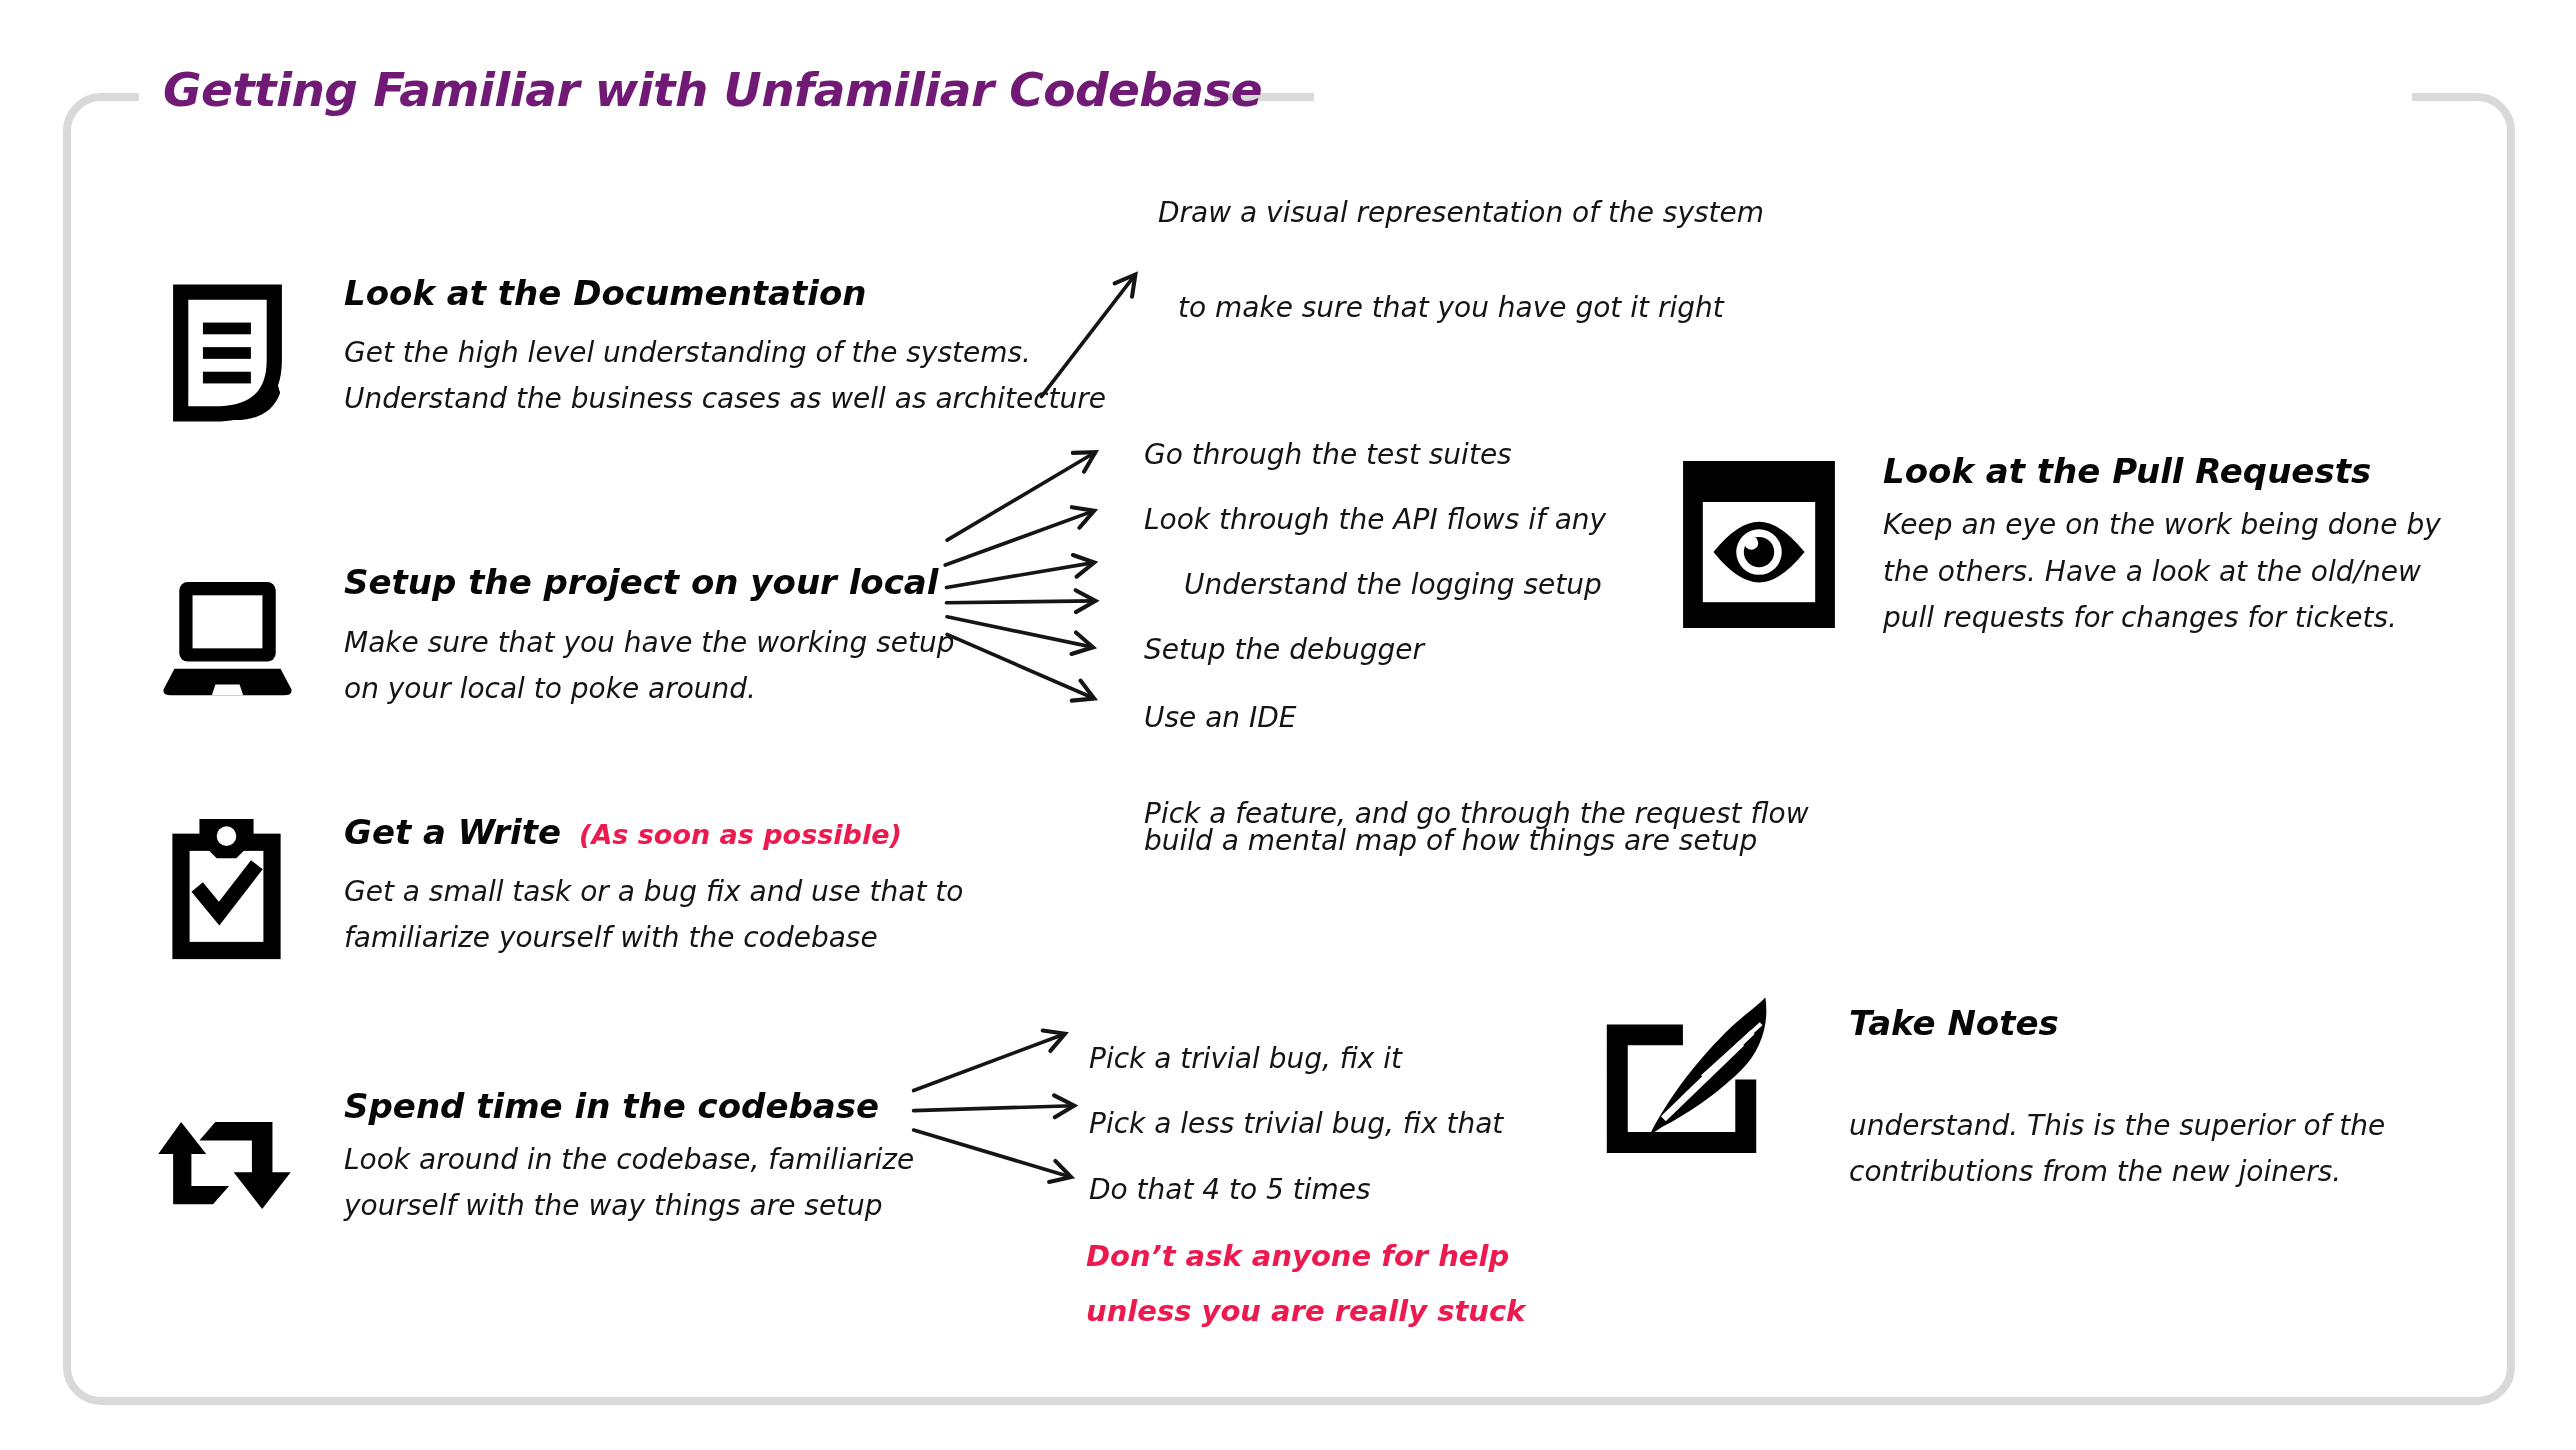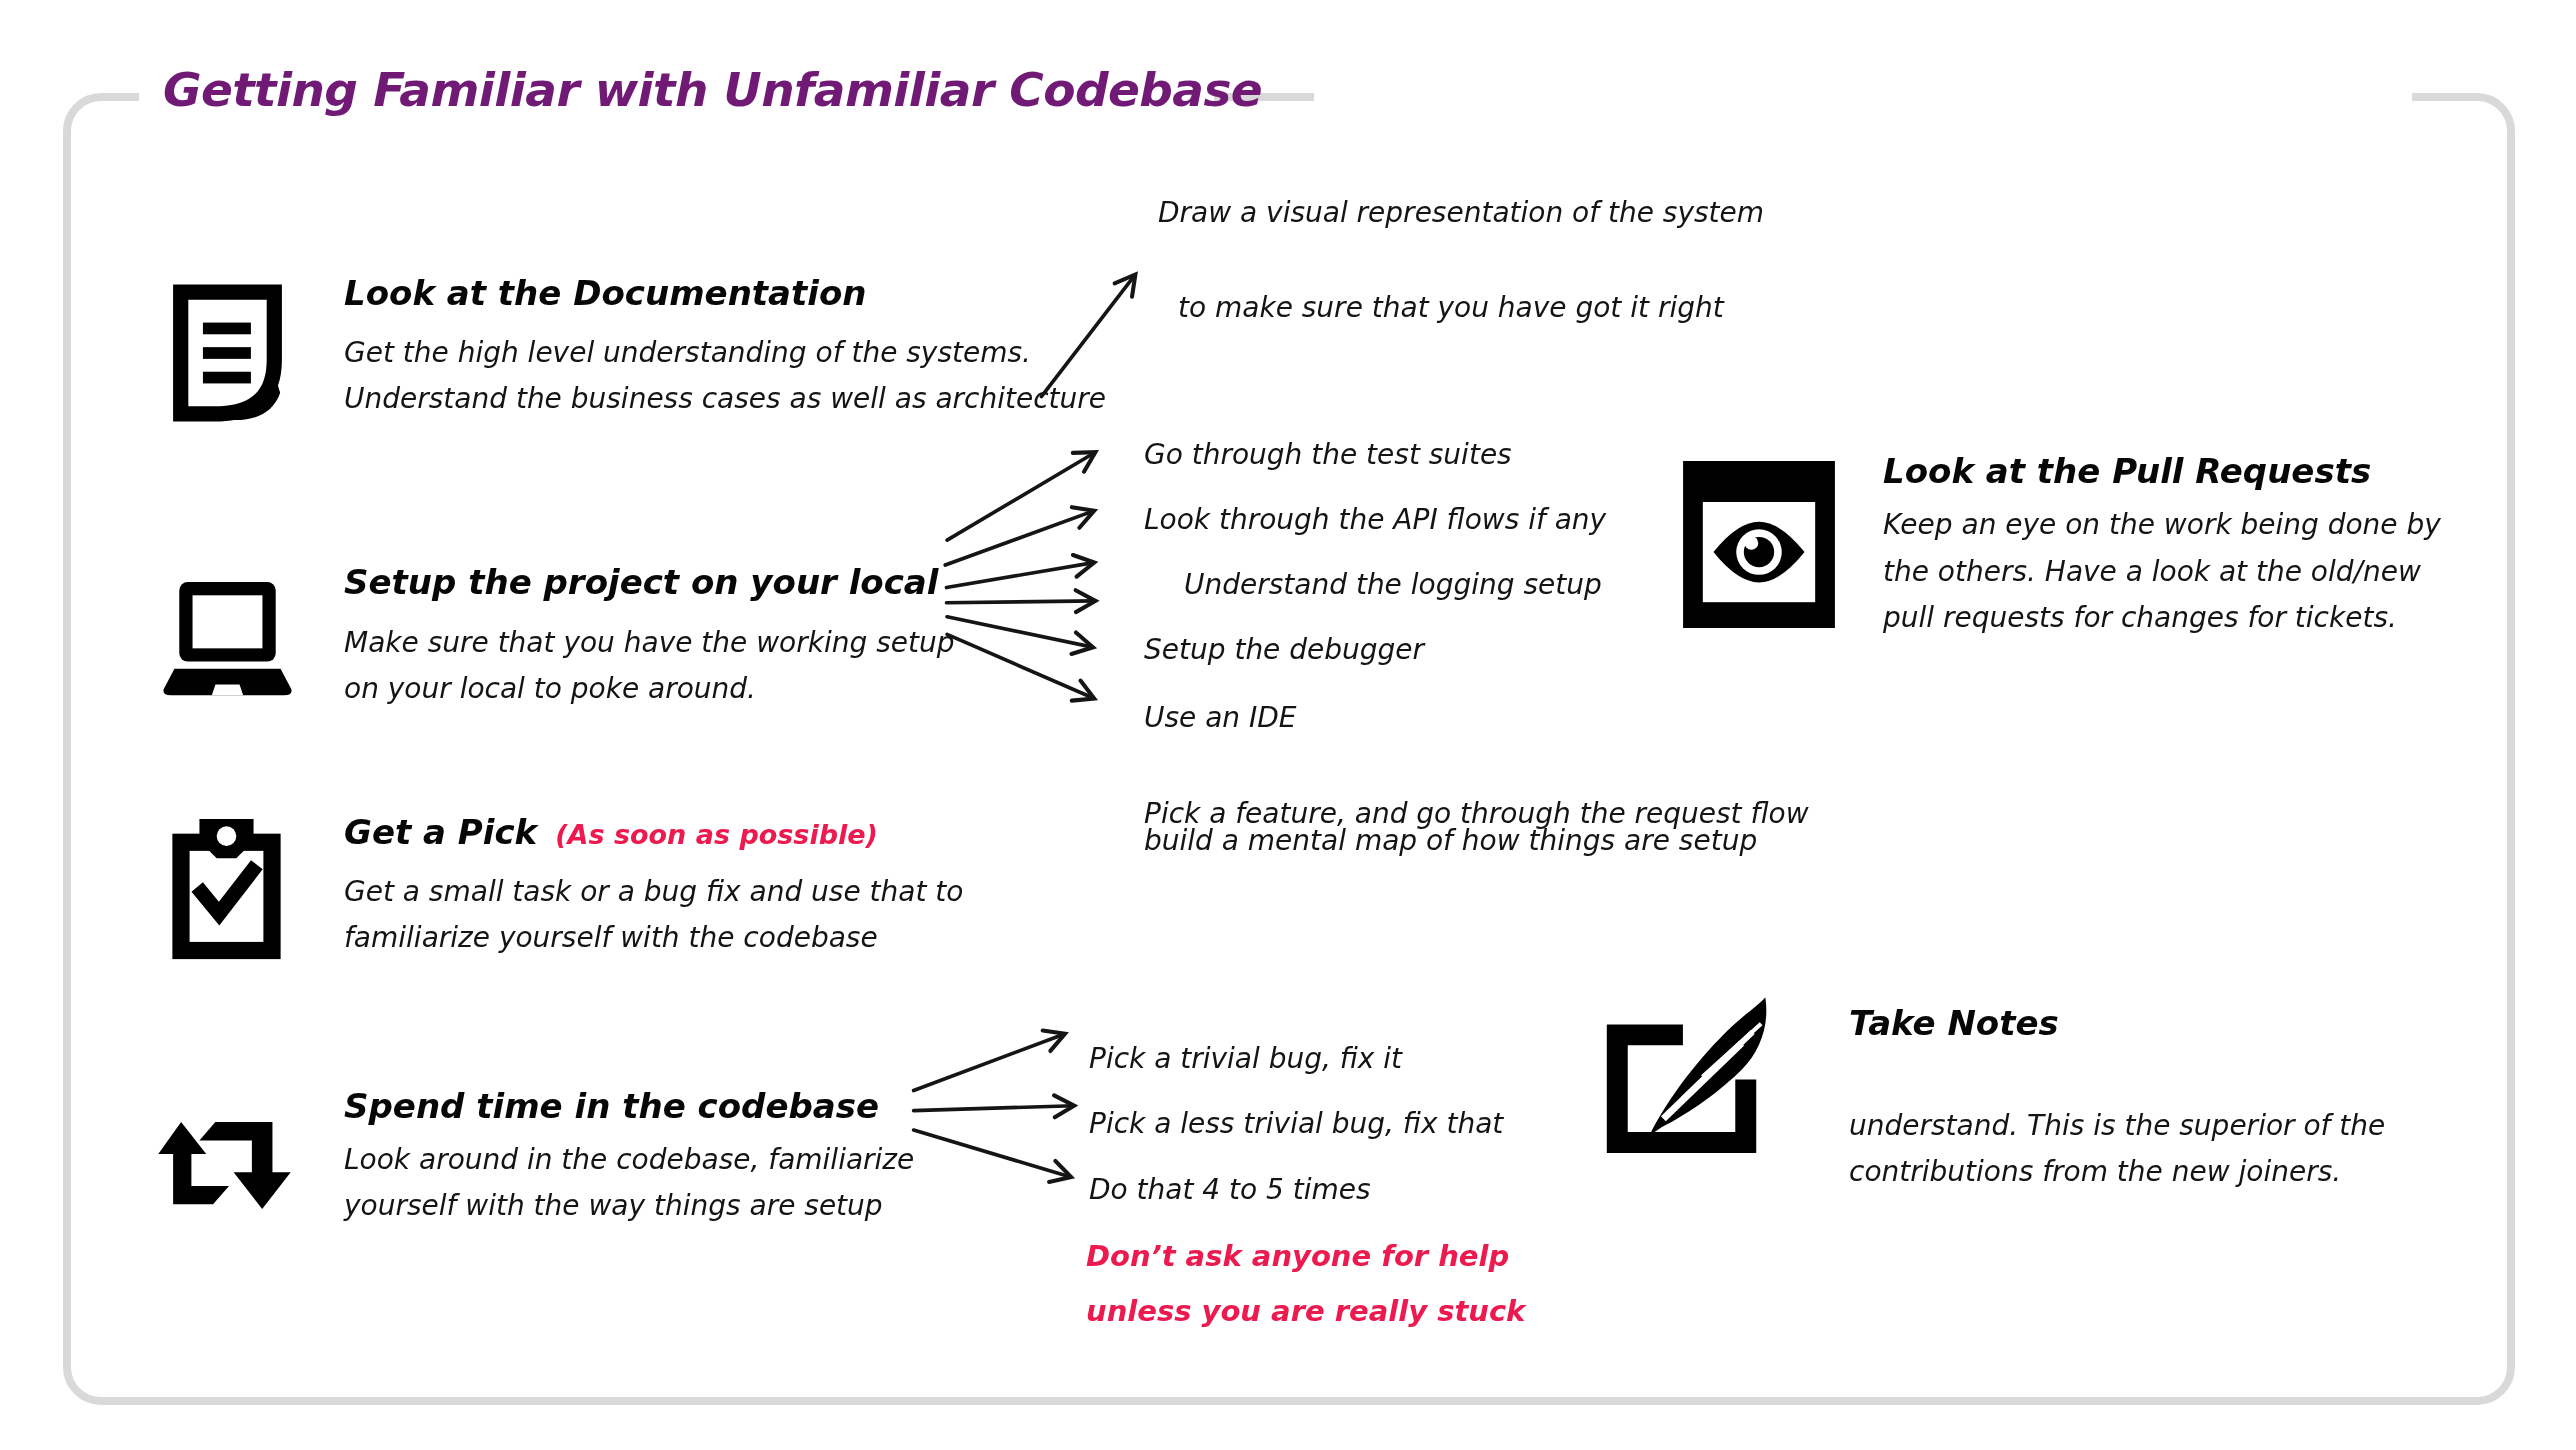--- a/index.html
+++ b/index.html
@@ -92,21 +92,21 @@
 
   <div class="icon" style="left:165px;top:813px;width:123px;height:152px;">
     <svg viewBox="0 0 100 122">
       <rect x="6" y="16" width="88" height="102" fill="#000"></rect>
       <rect x="20" y="30" width="60" height="74" fill="#fff"></rect>
       <path d="M28 4 H72 V22 L58 36 H42 L28 22 Z" fill="#000"></path>
       <circle cx="50" cy="18" r="8" fill="#fff"></circle>
       <path d="M30 64 L44 81 L71 46" fill="none" stroke="#000" stroke-width="12" stroke-linecap="square"></path>
     </svg>
   </div>
-  <div class="h" style="left:344px;top:814px;"><span>Get a Pick</span><span class="red-note">(As soon as possible)</span></div>
+  <div class="h" style="left:344px;top:814px;"><span>Get a Write</span><span class="red-note">(As soon as possible)</span></div>
   <div class="t" style="left:344px;top:877px;">Get a small task or a bug fix and use that to</div>
   <div class="t" style="left:344px;top:923px;">familiarize yourself with the codebase</div>
 
   <div class="icon" style="left:156px;top:1113px;width:137px;height:105px;">
     <svg viewBox="0 0 120 80">
       <path d="M22 2 L44 30 H31 V58 H64 L50 74 H15 V30 H2 Z" fill="#000"></path>
       <path d="M52 2 H102 V46 H118 L93 78 L68 46 H84 V18 H38 Z" fill="#000"></path>
     </svg>
   </div>
   <div class="h" style="left:344px;top:1088px;">Spend time in the codebase</div>

